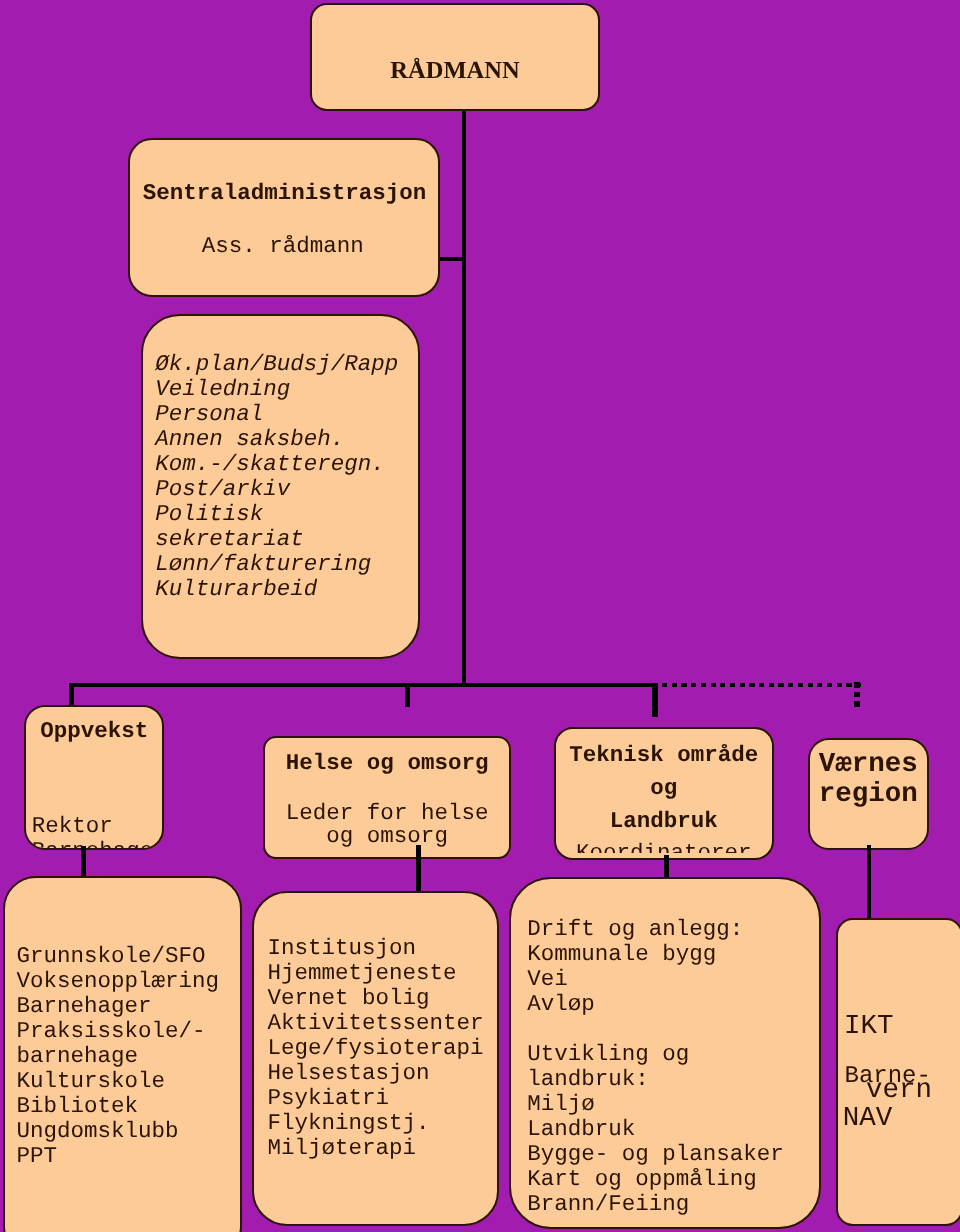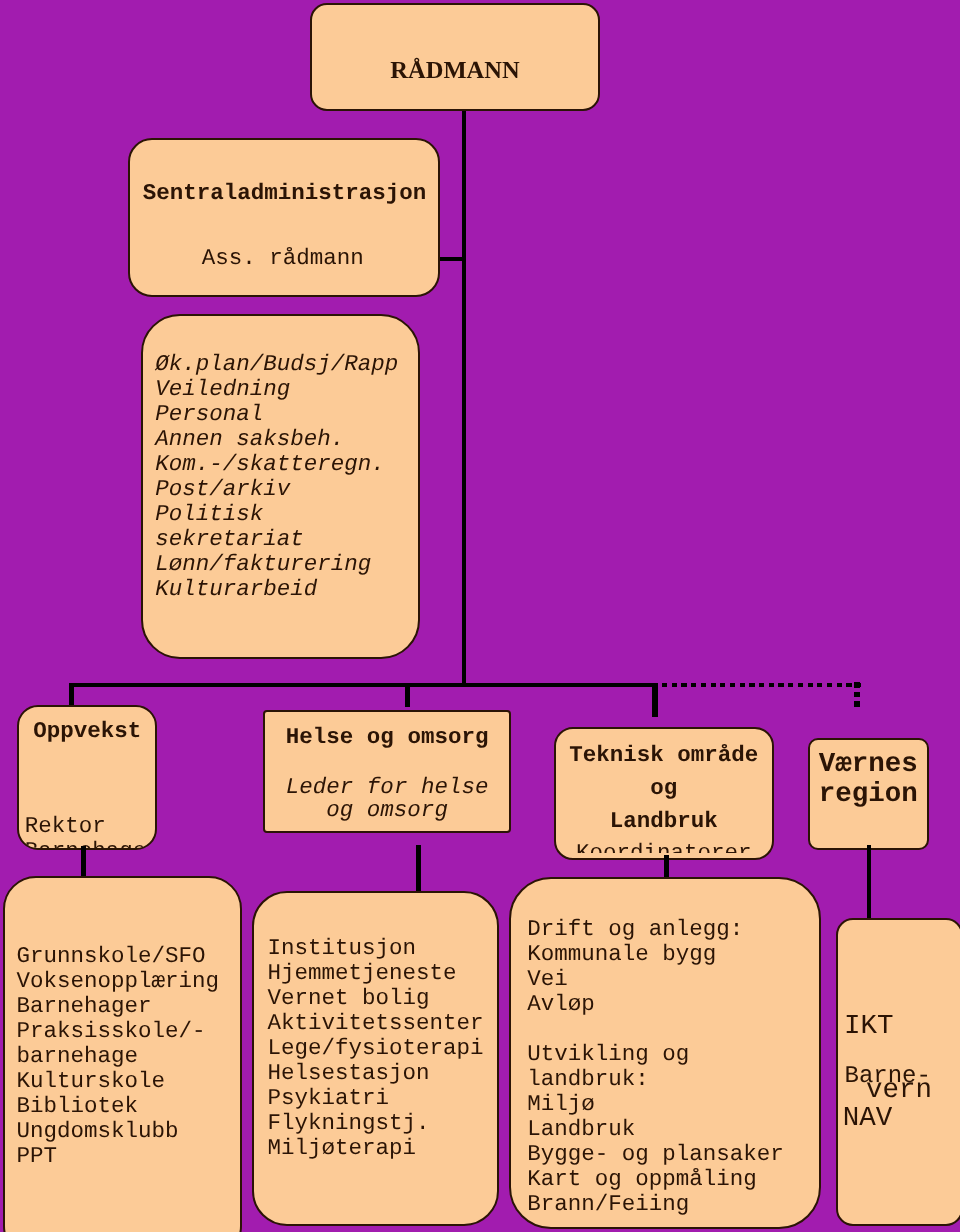--- a/index.html
+++ b/index.html
@@ -64,59 +64,59 @@
   <div class="line" style="left:652.4px;top:682.8px;width:5.4px;height:34.2px;"></div>
   <div class="dash-h" style="left:662px;top:682.9px;width:199.2px;height:4.5px;"></div>
   <div class="dash-v" style="left:854.4px;top:682.1px;width:5.8px;height:24.6px;"></div>
 
   <div class="box" style="left:310px;top:2.5px;width:290px;height:108.5px;border-radius:17px;">
     <div class="txt ctr" style="left:0;top:52px;width:100%;font-family:'Liberation Serif',serif;font-weight:bold;font-size:24.5px;line-height:28px;">RÅDMANN</div>
   </div>
 
   <div class="box" style="left:127.55px;top:137.6px;width:312.5px;height:158.95px;border-radius:24px;">
     <div class="txt bold" style="left:13.2px;top:41.4px;">Sentraladministrasjon</div>
-    <div class="txt ctr" style="left:-1px;top:94.4px;width:100%;margin-top:12px;">Ass. rådmann</div>
+    <div class="txt ctr" style="left:-1px;top:94.4px;width:100%;">Ass. rådmann</div>
   </div>
 
   <div class="box" style="left:140.85px;top:313.85px;width:279.3px;height:344.9px;border-radius:39px;font-style:italic;">
     <div class="txt" style="left:12.4px;top:35.9px;">Øk.plan/Budsj/Rapp
 Veiledning
 Personal
 Annen saksbeh.
 Kom.-/skatteregn.
 Post/arkiv
 Politisk
 sekretariat
 Lønn/fakturering
 Kulturarbeid</div>
   </div>
 
-  <div class="box" style="left:17px;top:705.45px;width:140.4px;height:144.45px;border-radius:21px;">
+  <div class="box" style="left:24px;top:705.45px;width:140.4px;height:144.45px;border-radius:21px;">
     <div class="txt bold ctr" style="left:0;top:11.8px;width:100%;">Oppvekst</div>
     <div class="txt" style="left:5.7px;top:63px;margin-top:44px;">Rektor
 Barnehage
 ansvarlig</div>
   </div>
 
-  <div class="box" style="left:263.45px;top:710px;width:247.4px;height:123.25px;border-radius:4px;">
+  <div class="box" style="left:263.45px;top:736px;width:247.4px;height:123.25px;border-radius:13px;">
     <div class="txt bold ctr" style="left:0;top:12.7px;width:100%;">Helse og omsorg</div>
-    <div class="txt ctr" style="left:0;top:63.9px;width:100%;line-height:23.6px;font-style:italic;">Leder for helse
+    <div class="txt ctr" style="left:0;top:63.9px;width:100%;line-height:23.6px;">Leder for helse
 og omsorg</div>
   </div>
 
   <div class="box" style="left:553.55px;top:726.85px;width:220.6px;height:133px;border-radius:19px;">
     <div class="txt bold ctr" style="left:0;top:9.7px;width:100%;line-height:33px;">Teknisk område
 og
 Landbruk</div>
     <div style="position:absolute;left:0;top:112.2px;width:100%;height:12.2px;overflow:hidden;">
       <div class="txt ctr" style="left:0;top:0;width:100%;">Koordinatorer</div>
     </div>
   </div>
 
-  <div class="box" style="left:807.85px;top:737.85px;width:120.7px;height:112.1px;border-radius:10px;">
+  <div class="box" style="left:807.85px;top:737.85px;width:120.7px;height:112.1px;border-radius:21px;">
     <div class="txt bold ctr" style="left:0;top:10.1px;width:100%;font-size:27.5px;line-height:30.1px;">Værnes
 region</div>
   </div>
 
   <div class="line" style="left:80.8px;top:846px;width:4.9px;height:33px;"></div>
   <div class="line" style="left:416px;top:845px;width:5.2px;height:47px;"></div>
   <div class="line" style="left:663.5px;top:855px;width:5.2px;height:23px;"></div>
   <div class="line" style="left:866.6px;top:845px;width:4.9px;height:75px;"></div>
 
   <div class="box" style="left:2.9px;top:876.25px;width:239.05px;height:383px;border-radius:33px;">

